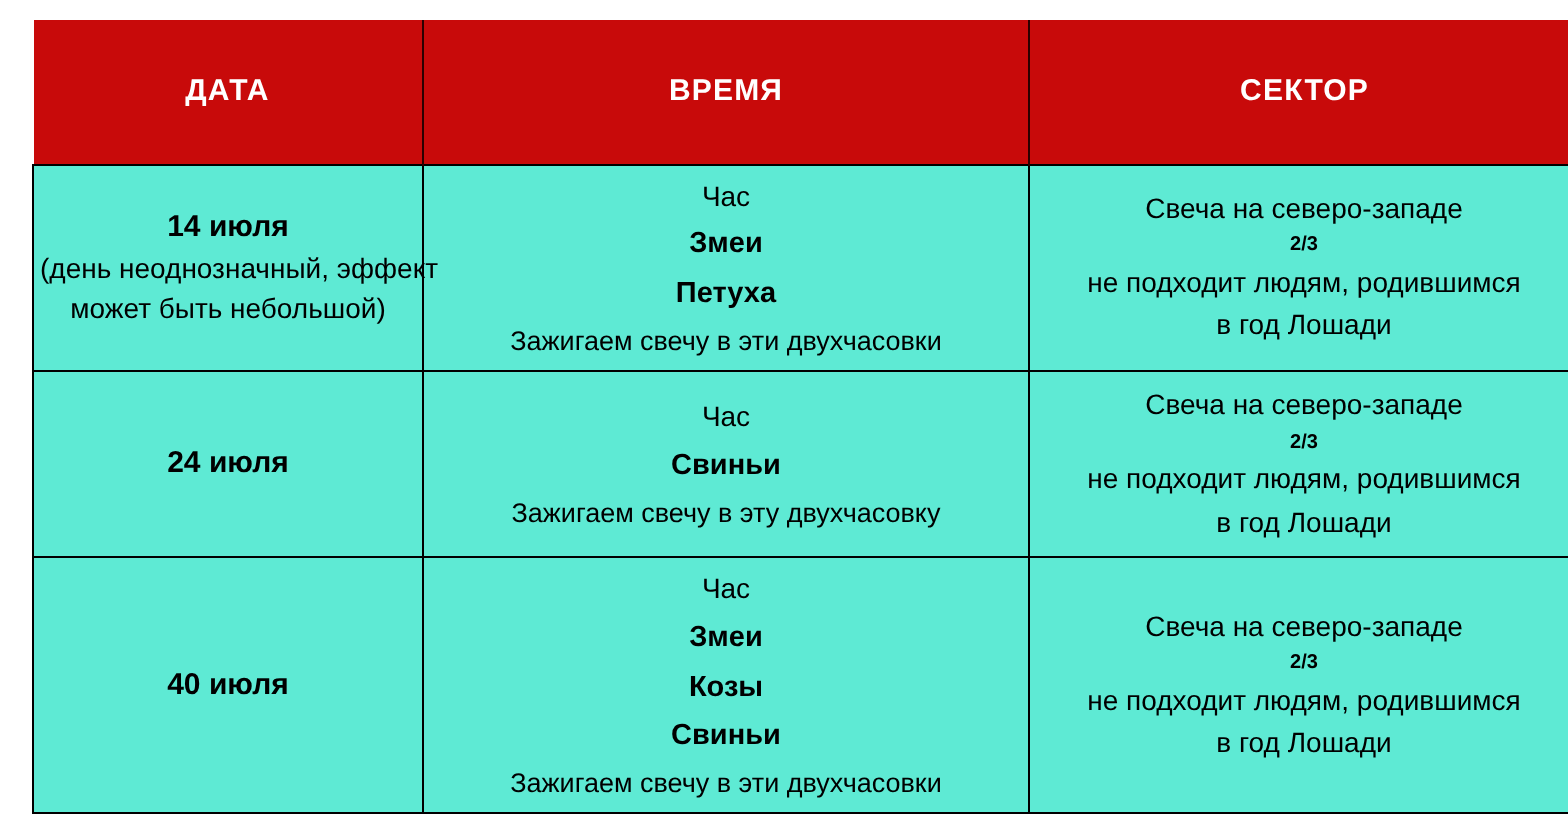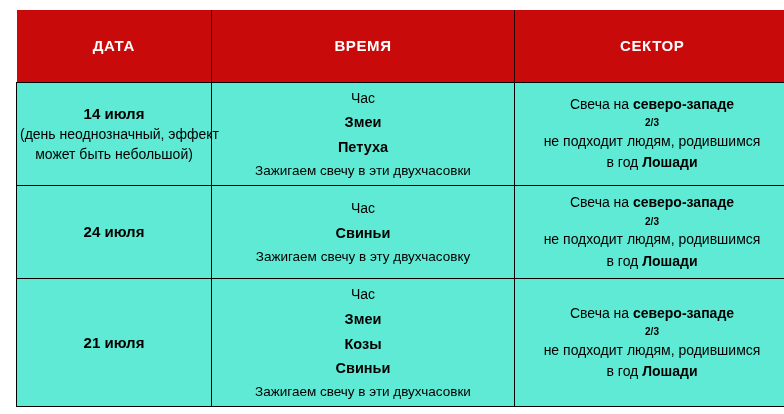--- a/index.html
+++ b/index.html
@@ -104,21 +104,21 @@
 
   
   .sector-line {
     font-size: 14px;
     font-weight: normal;
     line-height: 1.55;
     display: block;
     white-space: nowrap;
   }
   .sector-line b {
-    font-weight: bold;
+    font-weight: normal;
   }
   .sector-frac {
     font-size: 10px;
     font-weight: bold;
     line-height: 1.55;
     display: block;
   }
 
   
   tr.row-0 { height: 100px; }
@@ -176,21 +176,21 @@
         <td>
           <span class="sector-line"><span>Свеча на </span><b>северо-западе</b></span>
           <span class="sector-frac">2/3</span>
           <span class="sector-line">не подходит людям, родившимся</span>
           <span class="sector-line"><span>в год </span><b>Лошади</b></span>
         </td>
       </tr>
 
       <tr class="row-2">
         <td>
-          <span class="date-main">21 июля</span>
+          <span class="date-main">40 июля</span>
         </td>
         <td>
           <span class="time-lead">Час</span>
           <span class="time-animal">Змеи</span>
           <span class="time-animal">Козы</span>
           <span class="time-animal">Свиньи</span>
           <span class="time-note">Зажигаем свечу в эти двухчасовки</span>
         </td>
         <td>
           <span class="sector-line"><span>Свеча на </span><b>северо-западе</b></span>

